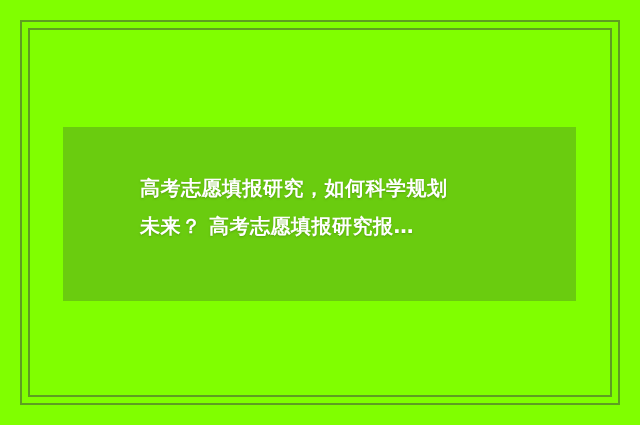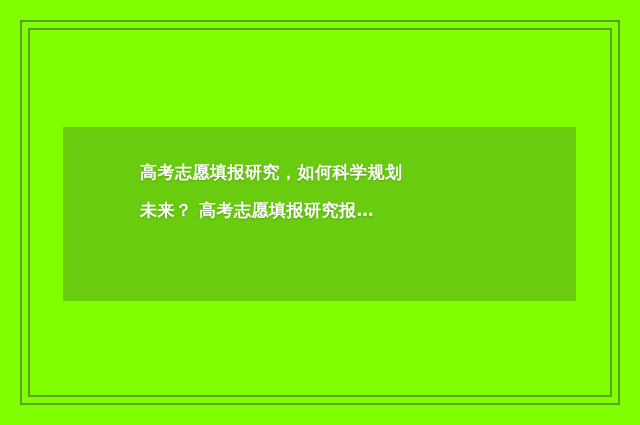--- a/index.html
+++ b/index.html
@@ -52,25 +52,25 @@
     top: 127px;
     width: 513px;
     height: 174px;
     background: #6acc0f;
     box-sizing: border-box;
   }
 
   .headline {
     position: absolute;
     left: 77px;
-    top: 26px;
+    top: 42px;
     width: 420px;
     margin: 0;
     color: #ffffff;
-    font-size: 17px;
+    font-size: 20px;
     font-weight: bold;
     line-height: 38px;
     letter-spacing: 0.5px;
     text-shadow: 0 1px 2px rgba(70, 130, 10, 0.55);
     white-space: pre-line;
   }
 </style>
 </head>
 <body>
 

